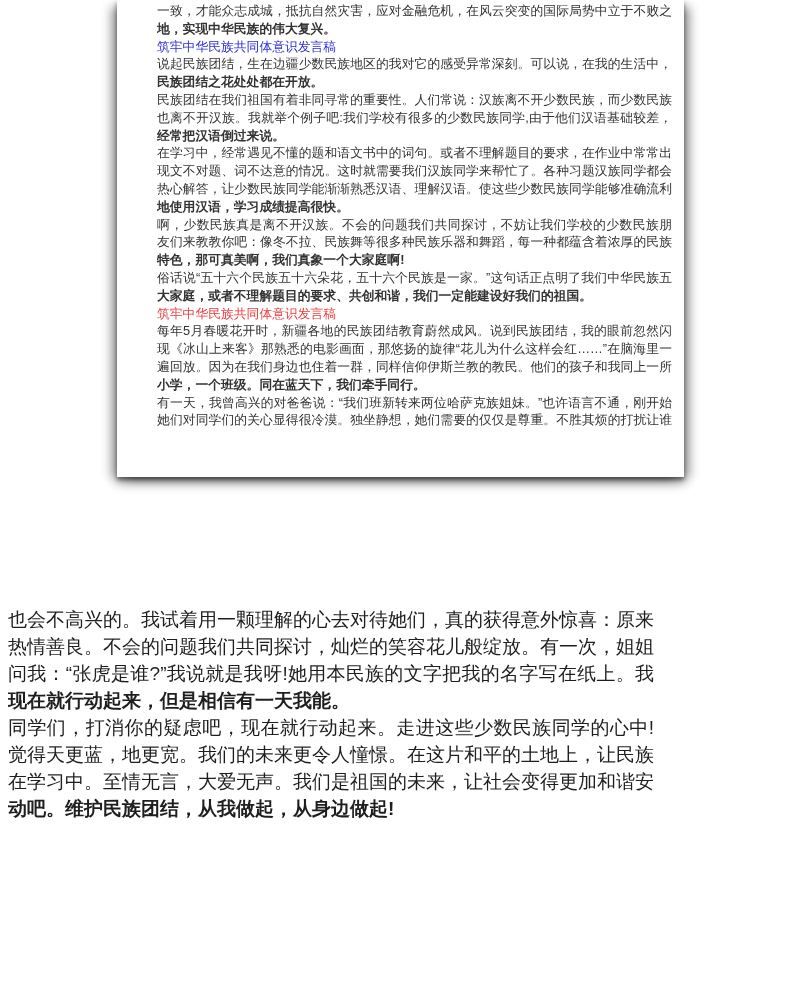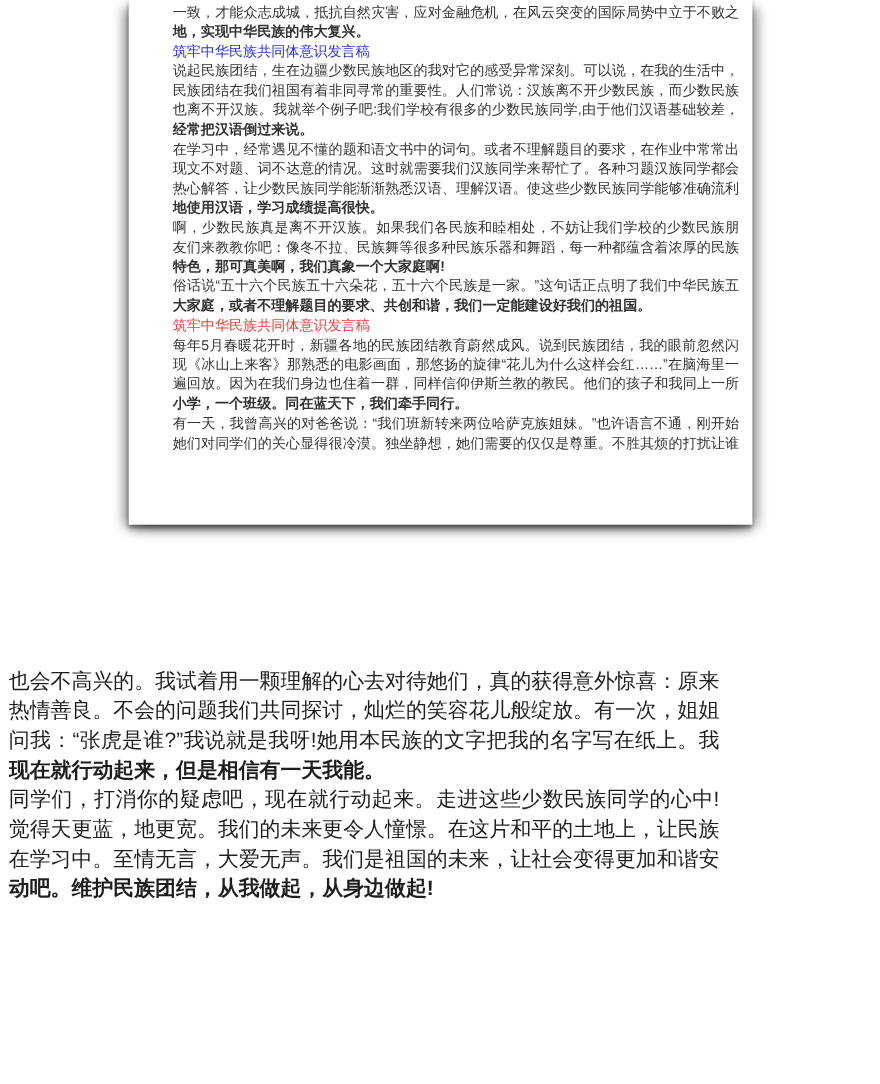--- a/index.html
+++ b/index.html
@@ -58,36 +58,37 @@
 <div class="page">
 
     <div class="pline t-full">一致，才能众志成城，抵抗自然灾害，应对金融危机，在风云突变的国际局势中立于不败之</div>
 
     <div class="pline t-end">地，实现中华民族的伟大复兴。</div>
 
     <div class="pline t-link">筑牢中华民族共同体意识发言稿</div>
 
     <div class="pline t-full">说起民族团结，生在边疆少数民族地区的我对它的感受异常深刻。可以说，在我的生活中，</div>
 
+    <div class="pline t-end">民族团结之花处处都在开放。</div>
 
     <div class="pline t-full">民族团结在我们祖国有着非同寻常的重要性。人们常说：汉族离不开少数民族，而少数民族</div>
 
     <div class="pline t-full">也离不开汉族。我就举个例子吧:我们学校有很多的少数民族同学,由于他们汉语基础较差，</div>
 
     <div class="pline t-end">经常把汉语倒过来说。</div>
 
     <div class="pline t-full">在学习中，经常遇见不懂的题和语文书中的词句。或者不理解题目的要求，在作业中常常出</div>
 
     <div class="pline t-full">现文不对题、词不达意的情况。这时就需要我们汉族同学来帮忙了。各种习题汉族同学都会</div>
 
     <div class="pline t-full">热心解答，让少数民族同学能渐渐熟悉汉语、理解汉语。使这些少数民族同学能够准确流利</div>
 
     <div class="pline t-end">地使用汉语，学习成绩提高很快。</div>
 
-    <div class="pline t-full">啊，少数民族真是离不开汉族。如果我们各民族和睦相处，不妨让我们学校的少数民族朋</div>
+    <div class="pline t-full">啊，少数民族真是离不开汉族。不会的问题我们共同探讨，不妨让我们学校的少数民族朋</div>
 
     <div class="pline t-full">友们来教教你吧：像冬不拉、民族舞等很多种民族乐器和舞蹈，每一种都蕴含着浓厚的民族</div>
 
     <div class="pline t-end">特色，那可真美啊，我们真象一个大家庭啊!</div>
 
     <div class="pline t-full">俗话说“五十六个民族五十六朵花，五十六个民族是一家。”这句话正点明了我们中华民族五</div>
 
 
     <div class="pline t-end">大家庭，或者不理解题目的要求、共创和谐，我们一定能建设好我们的祖国。</div>
 

